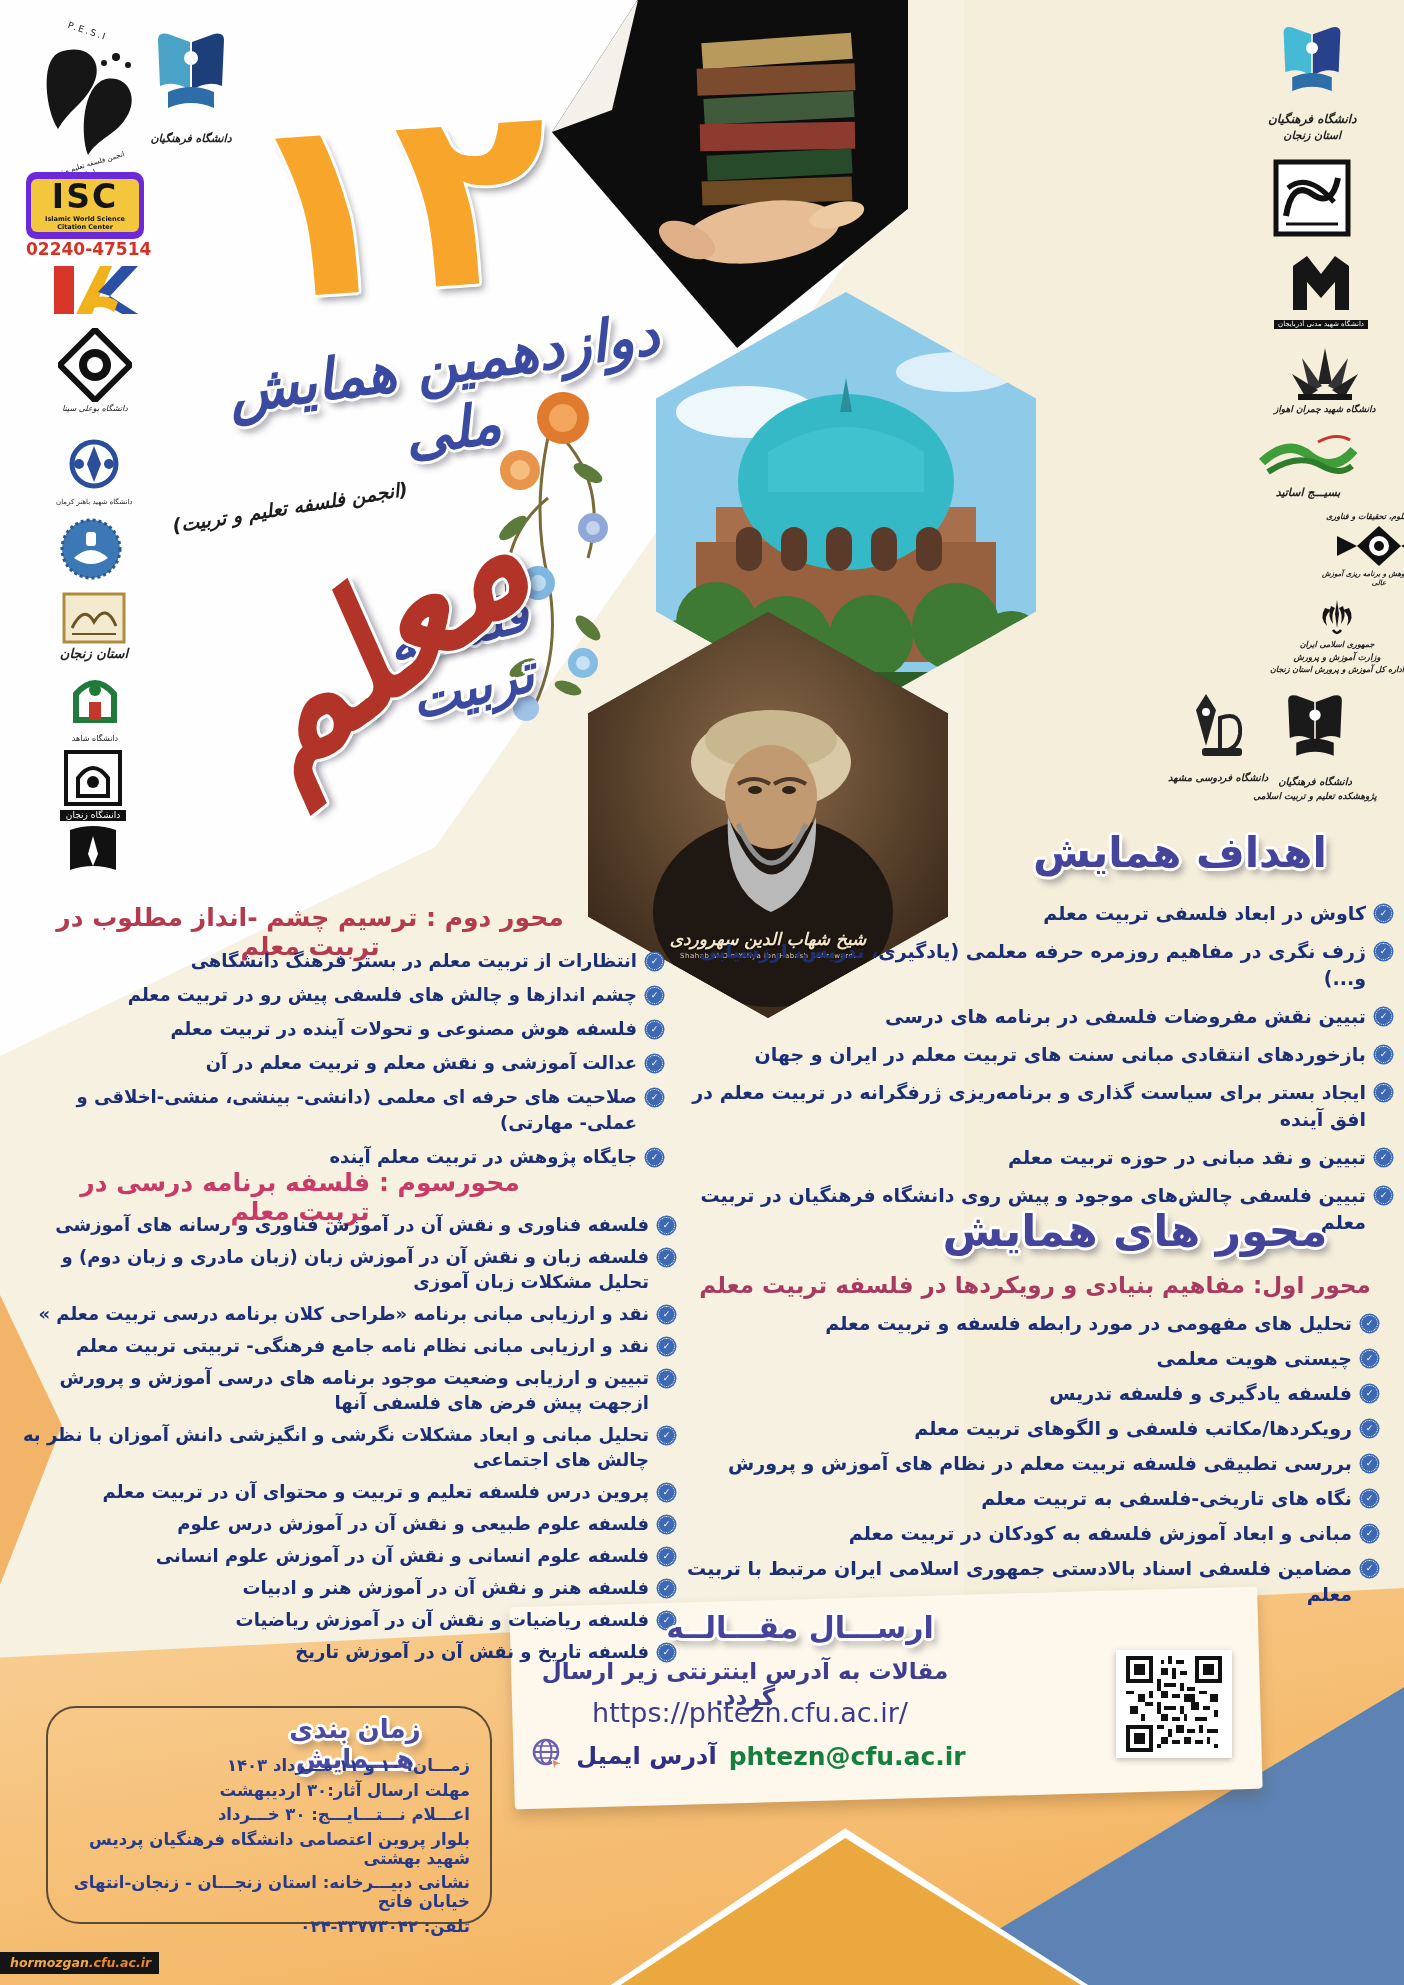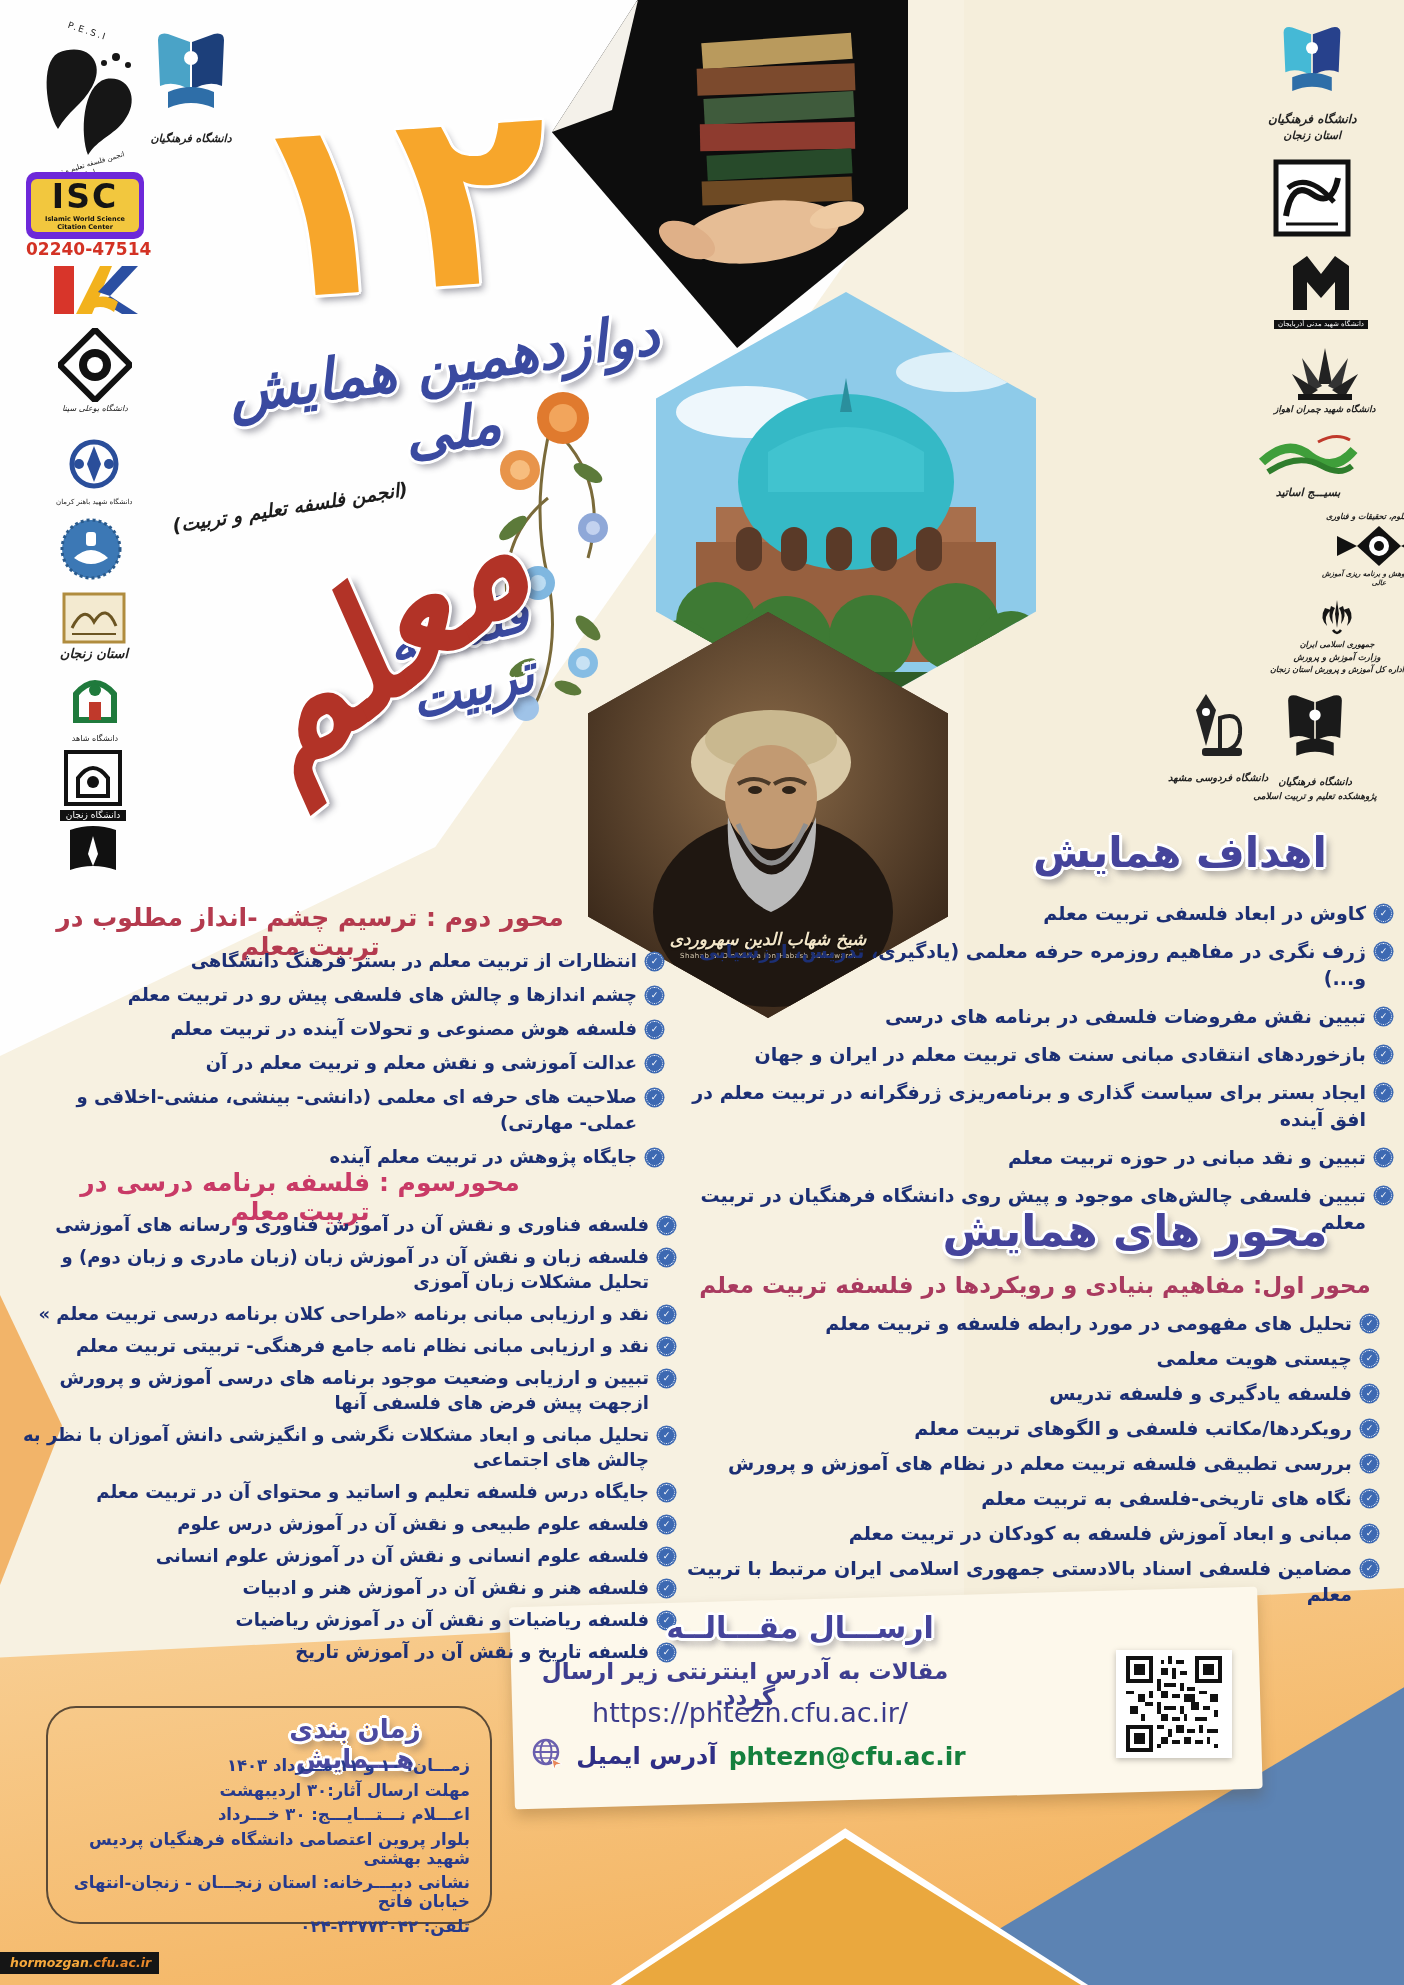--- a/index.html
+++ b/index.html
@@ -317,21 +317,21 @@
     <div class="li navy">
     <span class="seal">✓</span>
     <span>تبیین و ارزیابی وضعیت موجود برنامه های درسی آموزش و پرورش ازجهت پیش فرض های فلسفی آنها</span>
   </div>
     <div class="li navy">
     <span class="seal">✓</span>
     <span>تحلیل مبانی و ابعاد مشکلات نگرشی و انگیزشی دانش آموزان  با نظر به چالش های اجتماعی</span>
   </div>
     <div class="li navy">
     <span class="seal">✓</span>
-    <span>جایگاه درس فلسفه تعلیم و اساتید و محتوای آن در تربیت معلم</span>
+    <span>پروین درس فلسفه تعلیم و تربیت و محتوای آن در تربیت معلم</span>
   </div>
     <div class="li navy">
     <span class="seal">✓</span>
     <span>فلسفه علوم طبیعی و نقش آن در آموزش درس علوم</span>
   </div>
     <div class="li navy">
     <span class="seal">✓</span>
     <span>فلسفه علوم انسانی و نقش آن در آموزش علوم انسانی</span>
   </div>
     <div class="li navy">

